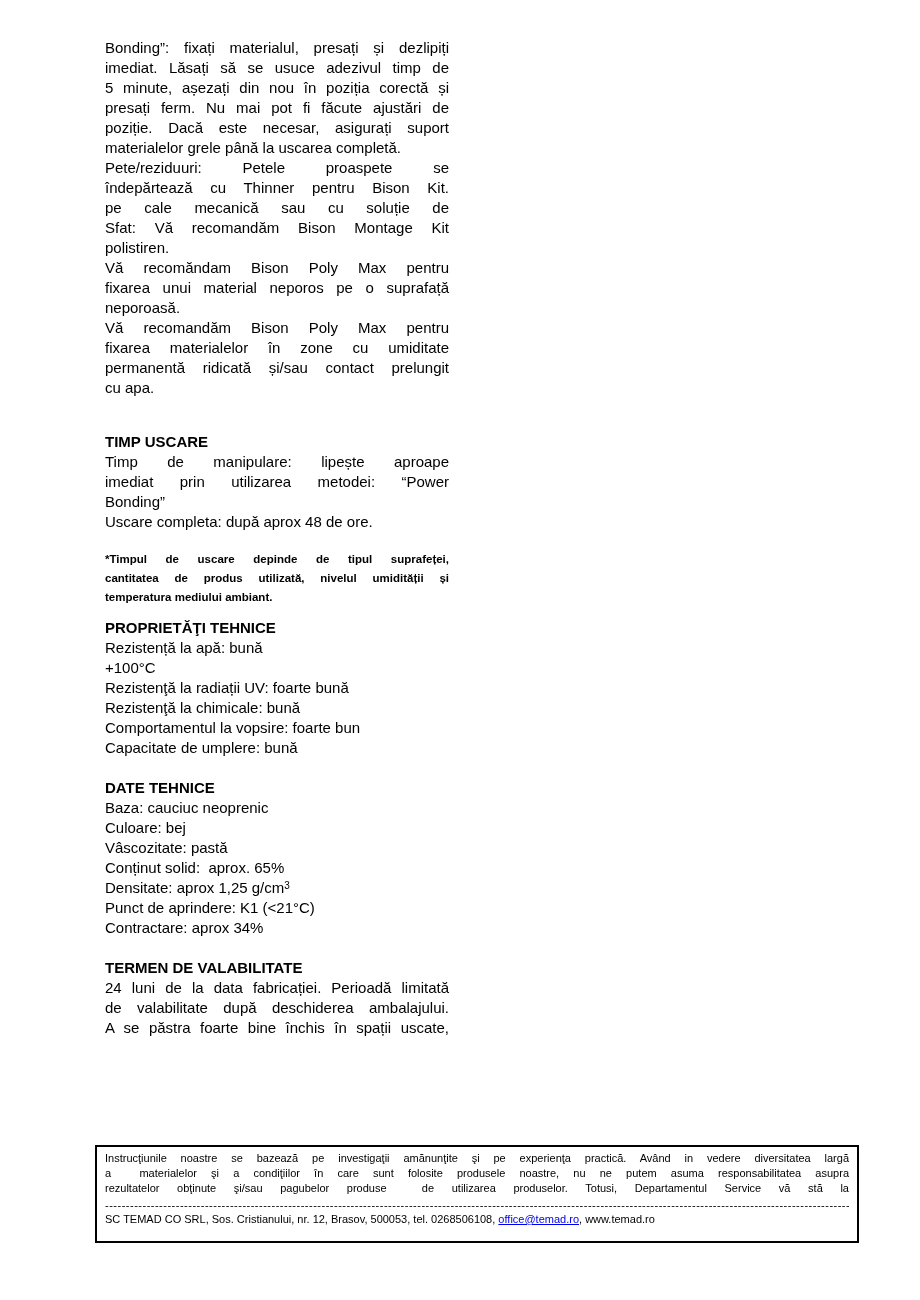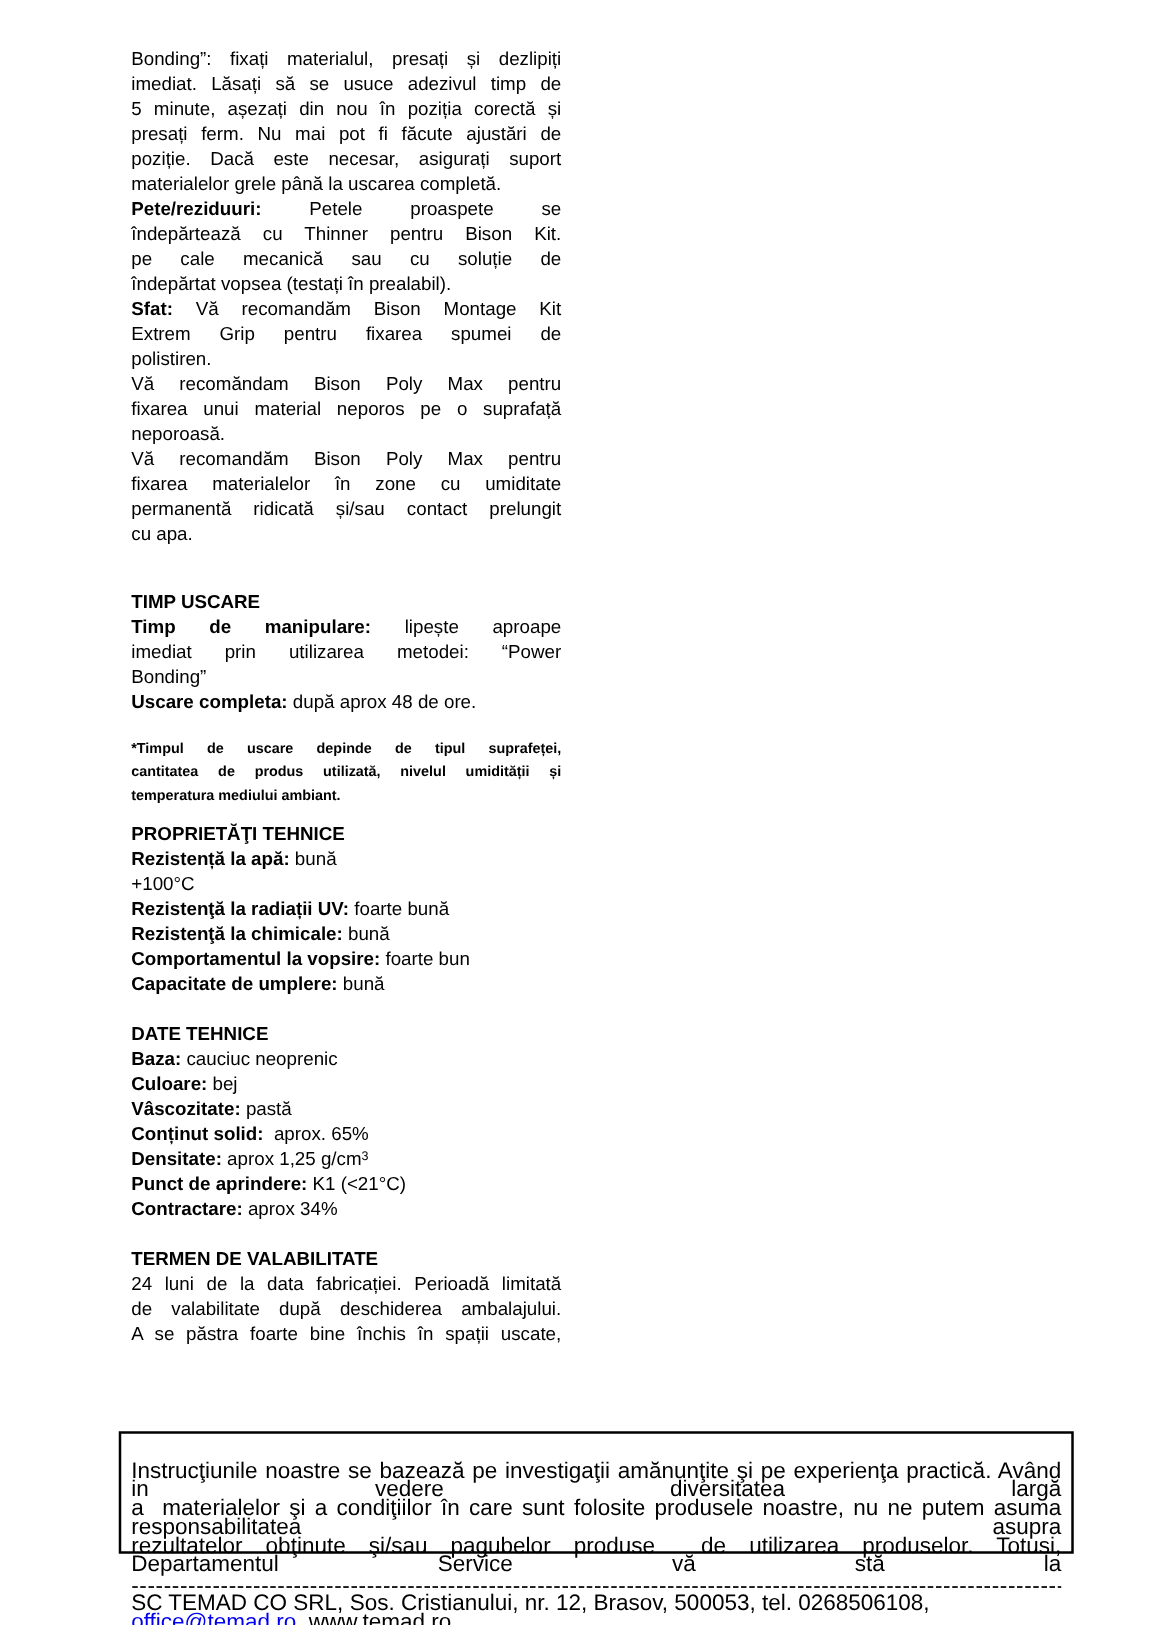--- a/index.html
+++ b/index.html
@@ -15,29 +15,29 @@
 
   #main-column {
     position:absolute; left:88px; top:38px; width:344px;
     font-size:15px; line-height:20px;
   }
   .line { min-height:20px; }
   .just { text-align:justify; text-align-last:justify; }
   .heading { font-weight:bold; min-height:20px; }
   .note { font-size:11.5px; line-height:19px;font-weight:bold; }
   .note .line { min-height:19px; }
-  .b { font-weight:bold; }
+  .b { font-weight:normal; }
   sup { font-size:10px; line-height:0; vertical-align:4px; }
 
   #footer-box {
     position:absolute; left:78px; top:1145px; width:764px; height:98px;
     box-sizing:border-box;
     border:2px solid #000000;
-    padding:22px 8px 0 8px;
-    font-size:18px; line-height:15px;
+    padding:4px 8px 0 8px;
+    font-size:11px; line-height:15px;
   }
   .fline { min-height:15px; }
   #dashes {
     white-space:nowrap; overflow:hidden;
     height:14px; line-height:14px;
     letter-spacing:0.5px;
     margin-top:2px;
   }
   .email-link { text-decoration:underline;margin-top:25px; }
 </style>
@@ -51,25 +51,23 @@
         <div class="line just"><span>imediat. Lăsați să se usuce adezivul timp de</span></div>
         <div class="line just"><span>5 minute, așezați din nou în poziția corectă și</span></div>
         <div class="line just"><span>presați ferm. Nu mai pot fi făcute ajustări de</span></div>
         <div class="line just"><span>poziție. Dacă este necesar, asigurați suport</span></div>
         <div class="line"><span>materialelor grele până la uscarea completă.</span></div>
       </div>
       <div class="para">
         <div class="line just"><span class="b">Pete/reziduuri:</span><span> Petele proaspete se</span></div>
         <div class="line just"><span>îndepărtează cu Thinner pentru Bison Kit.</span></div>
         <div class="line just"><span>pe cale mecanică sau cu soluție de</span></div>
-        <div class="line"><span>îndepărtat vopsea (testați în prealabil).</span></div>
       </div>
       <div class="para">
         <div class="line just"><span class="b">Sfat:</span><span> Vă recomandăm Bison Montage Kit</span></div>
-        <div class="line just"><span>Extrem Grip pentru fixarea spumei de</span></div>
         <div class="line"><span>polistiren.</span></div>
       </div>
       <div class="para">
         <div class="line just"><span>Vă recomăndam Bison Poly Max pentru</span></div>
         <div class="line just"><span>fixarea unui material neporos pe o suprafață</span></div>
         <div class="line"><span>neporoasă.</span></div>
       </div>
       <div class="para">
         <div class="line just"><span>Vă recomandăm Bison Poly Max pentru</span></div>
         <div class="line just"><span>fixarea materialelor în zone cu umiditate</span></div>

